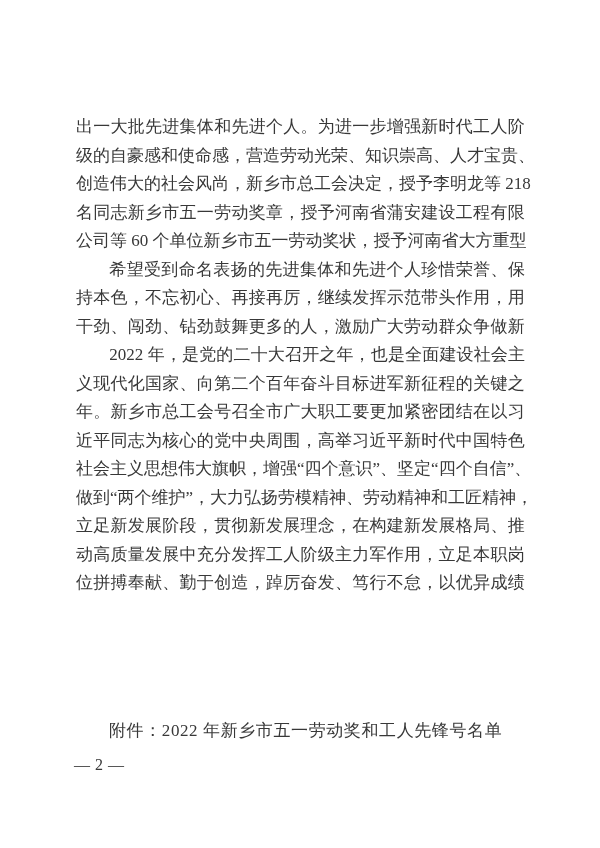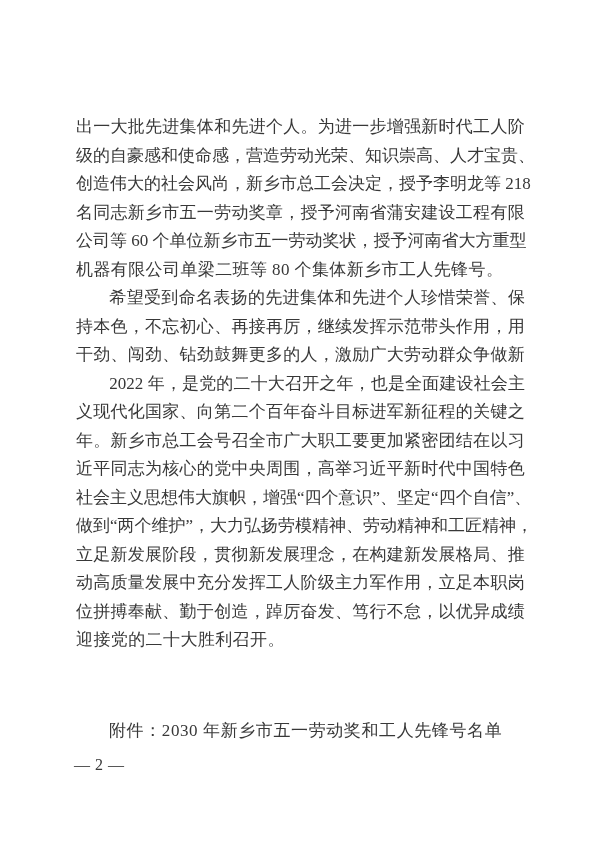--- a/index.html
+++ b/index.html
@@ -69,35 +69,33 @@
 <body>
 
 <div class="page">
   <div class="body-text" id="doc-body">
       <div class="paragraph">
         <div class="line justify"><span class="tok">出</span><span class="tok">一</span><span class="tok">大</span><span class="tok">批</span><span class="tok">先</span><span class="tok">进</span><span class="tok">集</span><span class="tok">体</span><span class="tok">和</span><span class="tok">先</span><span class="tok">进</span><span class="tok">个</span><span class="tok">人</span><span class="tok">。</span><span class="tok">为</span><span class="tok">进</span><span class="tok">一</span><span class="tok">步</span><span class="tok">增</span><span class="tok">强</span><span class="tok">新</span><span class="tok">时</span><span class="tok">代</span><span class="tok">工</span><span class="tok">人</span><span class="tok">阶</span></div>
         <div class="line justify"><span class="tok">级</span><span class="tok">的</span><span class="tok">自</span><span class="tok">豪</span><span class="tok">感</span><span class="tok">和</span><span class="tok">使</span><span class="tok">命</span><span class="tok">感</span><span class="tok">，</span><span class="tok">营</span><span class="tok">造</span><span class="tok">劳</span><span class="tok">动</span><span class="tok">光</span><span class="tok">荣</span><span class="tok">、</span><span class="tok">知</span><span class="tok">识</span><span class="tok">崇</span><span class="tok">高</span><span class="tok">、</span><span class="tok">人</span><span class="tok">才</span><span class="tok">宝</span><span class="tok">贵</span><span class="tok">、</span></div>
         <div class="line justify"><span class="tok">创</span><span class="tok">造</span><span class="tok">伟</span><span class="tok">大</span><span class="tok">的</span><span class="tok">社</span><span class="tok">会</span><span class="tok">风</span><span class="tok">尚</span><span class="tok">，</span><span class="tok">新</span><span class="tok">乡</span><span class="tok">市</span><span class="tok">总</span><span class="tok">工</span><span class="tok">会</span><span class="tok">决</span><span class="tok">定</span><span class="tok">，</span><span class="tok">授</span><span class="tok">予</span><span class="tok">李</span><span class="tok">明</span><span class="tok">龙</span><span class="tok">等</span><span class="tok">&nbsp;</span><span class="tok">218</span></div>
         <div class="line justify"><span class="tok">名</span><span class="tok">同</span><span class="tok">志</span><span class="tok">新</span><span class="tok">乡</span><span class="tok">市</span><span class="tok">五</span><span class="tok">一</span><span class="tok">劳</span><span class="tok">动</span><span class="tok">奖</span><span class="tok">章</span><span class="tok">，</span><span class="tok">授</span><span class="tok">予</span><span class="tok">河</span><span class="tok">南</span><span class="tok">省</span><span class="tok">蒲</span><span class="tok">安</span><span class="tok">建</span><span class="tok">设</span><span class="tok">工</span><span class="tok">程</span><span class="tok">有</span><span class="tok">限</span></div>
         <div class="line justify"><span class="tok">公</span><span class="tok">司</span><span class="tok">等</span><span class="tok">&nbsp;</span><span class="tok">60</span><span class="tok">&nbsp;</span><span class="tok">个</span><span class="tok">单</span><span class="tok">位</span><span class="tok">新</span><span class="tok">乡</span><span class="tok">市</span><span class="tok">五</span><span class="tok">一</span><span class="tok">劳</span><span class="tok">动</span><span class="tok">奖</span><span class="tok">状</span><span class="tok">，</span><span class="tok">授</span><span class="tok">予</span><span class="tok">河</span><span class="tok">南</span><span class="tok">省</span><span class="tok">大</span><span class="tok">方</span><span class="tok">重</span><span class="tok">型</span></div>
-        <div class="line flush">机器有限公司单梁二班等 80 个集体新乡市工人先锋号。</div>
       </div>
       <div class="paragraph">
         <div class="line justify"><span class="indent-spacer"></span><span class="tok">希</span><span class="tok">望</span><span class="tok">受</span><span class="tok">到</span><span class="tok">命</span><span class="tok">名</span><span class="tok">表</span><span class="tok">扬</span><span class="tok">的</span><span class="tok">先</span><span class="tok">进</span><span class="tok">集</span><span class="tok">体</span><span class="tok">和</span><span class="tok">先</span><span class="tok">进</span><span class="tok">个</span><span class="tok">人</span><span class="tok">珍</span><span class="tok">惜</span><span class="tok">荣</span><span class="tok">誉</span><span class="tok">、</span><span class="tok">保</span></div>
         <div class="line justify"><span class="tok">持</span><span class="tok">本</span><span class="tok">色</span><span class="tok">，</span><span class="tok">不</span><span class="tok">忘</span><span class="tok">初</span><span class="tok">心</span><span class="tok">、</span><span class="tok">再</span><span class="tok">接</span><span class="tok">再</span><span class="tok">厉</span><span class="tok">，</span><span class="tok">继</span><span class="tok">续</span><span class="tok">发</span><span class="tok">挥</span><span class="tok">示</span><span class="tok">范</span><span class="tok">带</span><span class="tok">头</span><span class="tok">作</span><span class="tok">用</span><span class="tok">，</span><span class="tok">用</span></div>
         <div class="line justify"><span class="tok">干</span><span class="tok">劲</span><span class="tok">、</span><span class="tok">闯</span><span class="tok">劲</span><span class="tok">、</span><span class="tok">钻</span><span class="tok">劲</span><span class="tok">鼓</span><span class="tok">舞</span><span class="tok">更</span><span class="tok">多</span><span class="tok">的</span><span class="tok">人</span><span class="tok">，</span><span class="tok">激</span><span class="tok">励</span><span class="tok">广</span><span class="tok">大</span><span class="tok">劳</span><span class="tok">动</span><span class="tok">群</span><span class="tok">众</span><span class="tok">争</span><span class="tok">做</span><span class="tok">新</span></div>
       </div>
       <div class="paragraph">
         <div class="line justify"><span class="indent-spacer"></span><span class="tok">2022</span><span class="tok">&nbsp;</span><span class="tok">年</span><span class="tok">，</span><span class="tok">是</span><span class="tok">党</span><span class="tok">的</span><span class="tok">二</span><span class="tok">十</span><span class="tok">大</span><span class="tok">召</span><span class="tok">开</span><span class="tok">之</span><span class="tok">年</span><span class="tok">，</span><span class="tok">也</span><span class="tok">是</span><span class="tok">全</span><span class="tok">面</span><span class="tok">建</span><span class="tok">设</span><span class="tok">社</span><span class="tok">会</span><span class="tok">主</span></div>
         <div class="line justify"><span class="tok">义</span><span class="tok">现</span><span class="tok">代</span><span class="tok">化</span><span class="tok">国</span><span class="tok">家</span><span class="tok">、</span><span class="tok">向</span><span class="tok">第</span><span class="tok">二</span><span class="tok">个</span><span class="tok">百</span><span class="tok">年</span><span class="tok">奋</span><span class="tok">斗</span><span class="tok">目</span><span class="tok">标</span><span class="tok">进</span><span class="tok">军</span><span class="tok">新</span><span class="tok">征</span><span class="tok">程</span><span class="tok">的</span><span class="tok">关</span><span class="tok">键</span><span class="tok">之</span></div>
         <div class="line justify"><span class="tok">年</span><span class="tok">。</span><span class="tok">新</span><span class="tok">乡</span><span class="tok">市</span><span class="tok">总</span><span class="tok">工</span><span class="tok">会</span><span class="tok">号</span><span class="tok">召</span><span class="tok">全</span><span class="tok">市</span><span class="tok">广</span><span class="tok">大</span><span class="tok">职</span><span class="tok">工</span><span class="tok">要</span><span class="tok">更</span><span class="tok">加</span><span class="tok">紧</span><span class="tok">密</span><span class="tok">团</span><span class="tok">结</span><span class="tok">在</span><span class="tok">以</span><span class="tok">习</span></div>
         <div class="line justify"><span class="tok">近</span><span class="tok">平</span><span class="tok">同</span><span class="tok">志</span><span class="tok">为</span><span class="tok">核</span><span class="tok">心</span><span class="tok">的</span><span class="tok">党</span><span class="tok">中</span><span class="tok">央</span><span class="tok">周</span><span class="tok">围</span><span class="tok">，</span><span class="tok">高</span><span class="tok">举</span><span class="tok">习</span><span class="tok">近</span><span class="tok">平</span><span class="tok">新</span><span class="tok">时</span><span class="tok">代</span><span class="tok">中</span><span class="tok">国</span><span class="tok">特</span><span class="tok">色</span></div>
         <div class="line justify"><span class="tok">社</span><span class="tok">会</span><span class="tok">主</span><span class="tok">义</span><span class="tok">思</span><span class="tok">想</span><span class="tok">伟</span><span class="tok">大</span><span class="tok">旗</span><span class="tok">帜</span><span class="tok">，</span><span class="tok">增</span><span class="tok">强</span><span class="tok">“</span><span class="tok">四</span><span class="tok">个</span><span class="tok">意</span><span class="tok">识</span><span class="tok">”</span><span class="tok">、</span><span class="tok">坚</span><span class="tok">定</span><span class="tok">“</span><span class="tok">四</span><span class="tok">个</span><span class="tok">自</span><span class="tok">信</span><span class="tok">”</span><span class="tok">、</span></div>
         <div class="line justify"><span class="tok">做</span><span class="tok">到</span><span class="tok">“</span><span class="tok">两</span><span class="tok">个</span><span class="tok">维</span><span class="tok">护</span><span class="tok">”</span><span class="tok">，</span><span class="tok">大</span><span class="tok">力</span><span class="tok">弘</span><span class="tok">扬</span><span class="tok">劳</span><span class="tok">模</span><span class="tok">精</span><span class="tok">神</span><span class="tok">、</span><span class="tok">劳</span><span class="tok">动</span><span class="tok">精</span><span class="tok">神</span><span class="tok">和</span><span class="tok">工</span><span class="tok">匠</span><span class="tok">精</span><span class="tok">神</span><span class="tok">，</span></div>
         <div class="line justify"><span class="tok">立</span><span class="tok">足</span><span class="tok">新</span><span class="tok">发</span><span class="tok">展</span><span class="tok">阶</span><span class="tok">段</span><span class="tok">，</span><span class="tok">贯</span><span class="tok">彻</span><span class="tok">新</span><span class="tok">发</span><span class="tok">展</span><span class="tok">理</span><span class="tok">念</span><span class="tok">，</span><span class="tok">在</span><span class="tok">构</span><span class="tok">建</span><span class="tok">新</span><span class="tok">发</span><span class="tok">展</span><span class="tok">格</span><span class="tok">局</span><span class="tok">、</span><span class="tok">推</span></div>
         <div class="line justify"><span class="tok">动</span><span class="tok">高</span><span class="tok">质</span><span class="tok">量</span><span class="tok">发</span><span class="tok">展</span><span class="tok">中</span><span class="tok">充</span><span class="tok">分</span><span class="tok">发</span><span class="tok">挥</span><span class="tok">工</span><span class="tok">人</span><span class="tok">阶</span><span class="tok">级</span><span class="tok">主</span><span class="tok">力</span><span class="tok">军</span><span class="tok">作</span><span class="tok">用</span><span class="tok">，</span><span class="tok">立</span><span class="tok">足</span><span class="tok">本</span><span class="tok">职</span><span class="tok">岗</span></div>
         <div class="line justify"><span class="tok">位</span><span class="tok">拼</span><span class="tok">搏</span><span class="tok">奉</span><span class="tok">献</span><span class="tok">、</span><span class="tok">勤</span><span class="tok">于</span><span class="tok">创</span><span class="tok">造</span><span class="tok">，</span><span class="tok">踔</span><span class="tok">厉</span><span class="tok">奋</span><span class="tok">发</span><span class="tok">、</span><span class="tok">笃</span><span class="tok">行</span><span class="tok">不</span><span class="tok">怠</span><span class="tok">，</span><span class="tok">以</span><span class="tok">优</span><span class="tok">异</span><span class="tok">成</span><span class="tok">绩</span></div>
-        <div class="line flush">迎接党的二十大胜利召开。</div>
       </div>
     </div>
-  <div class="attachment-line">附件：2030 年新乡市五一劳动奖和工人先锋号名单</div>
+  <div class="attachment-line">附件：2022 年新乡市五一劳动奖和工人先锋号名单</div>
   <div class="page-number">— 2 —</div>
 </div>
 
 </body></html>

